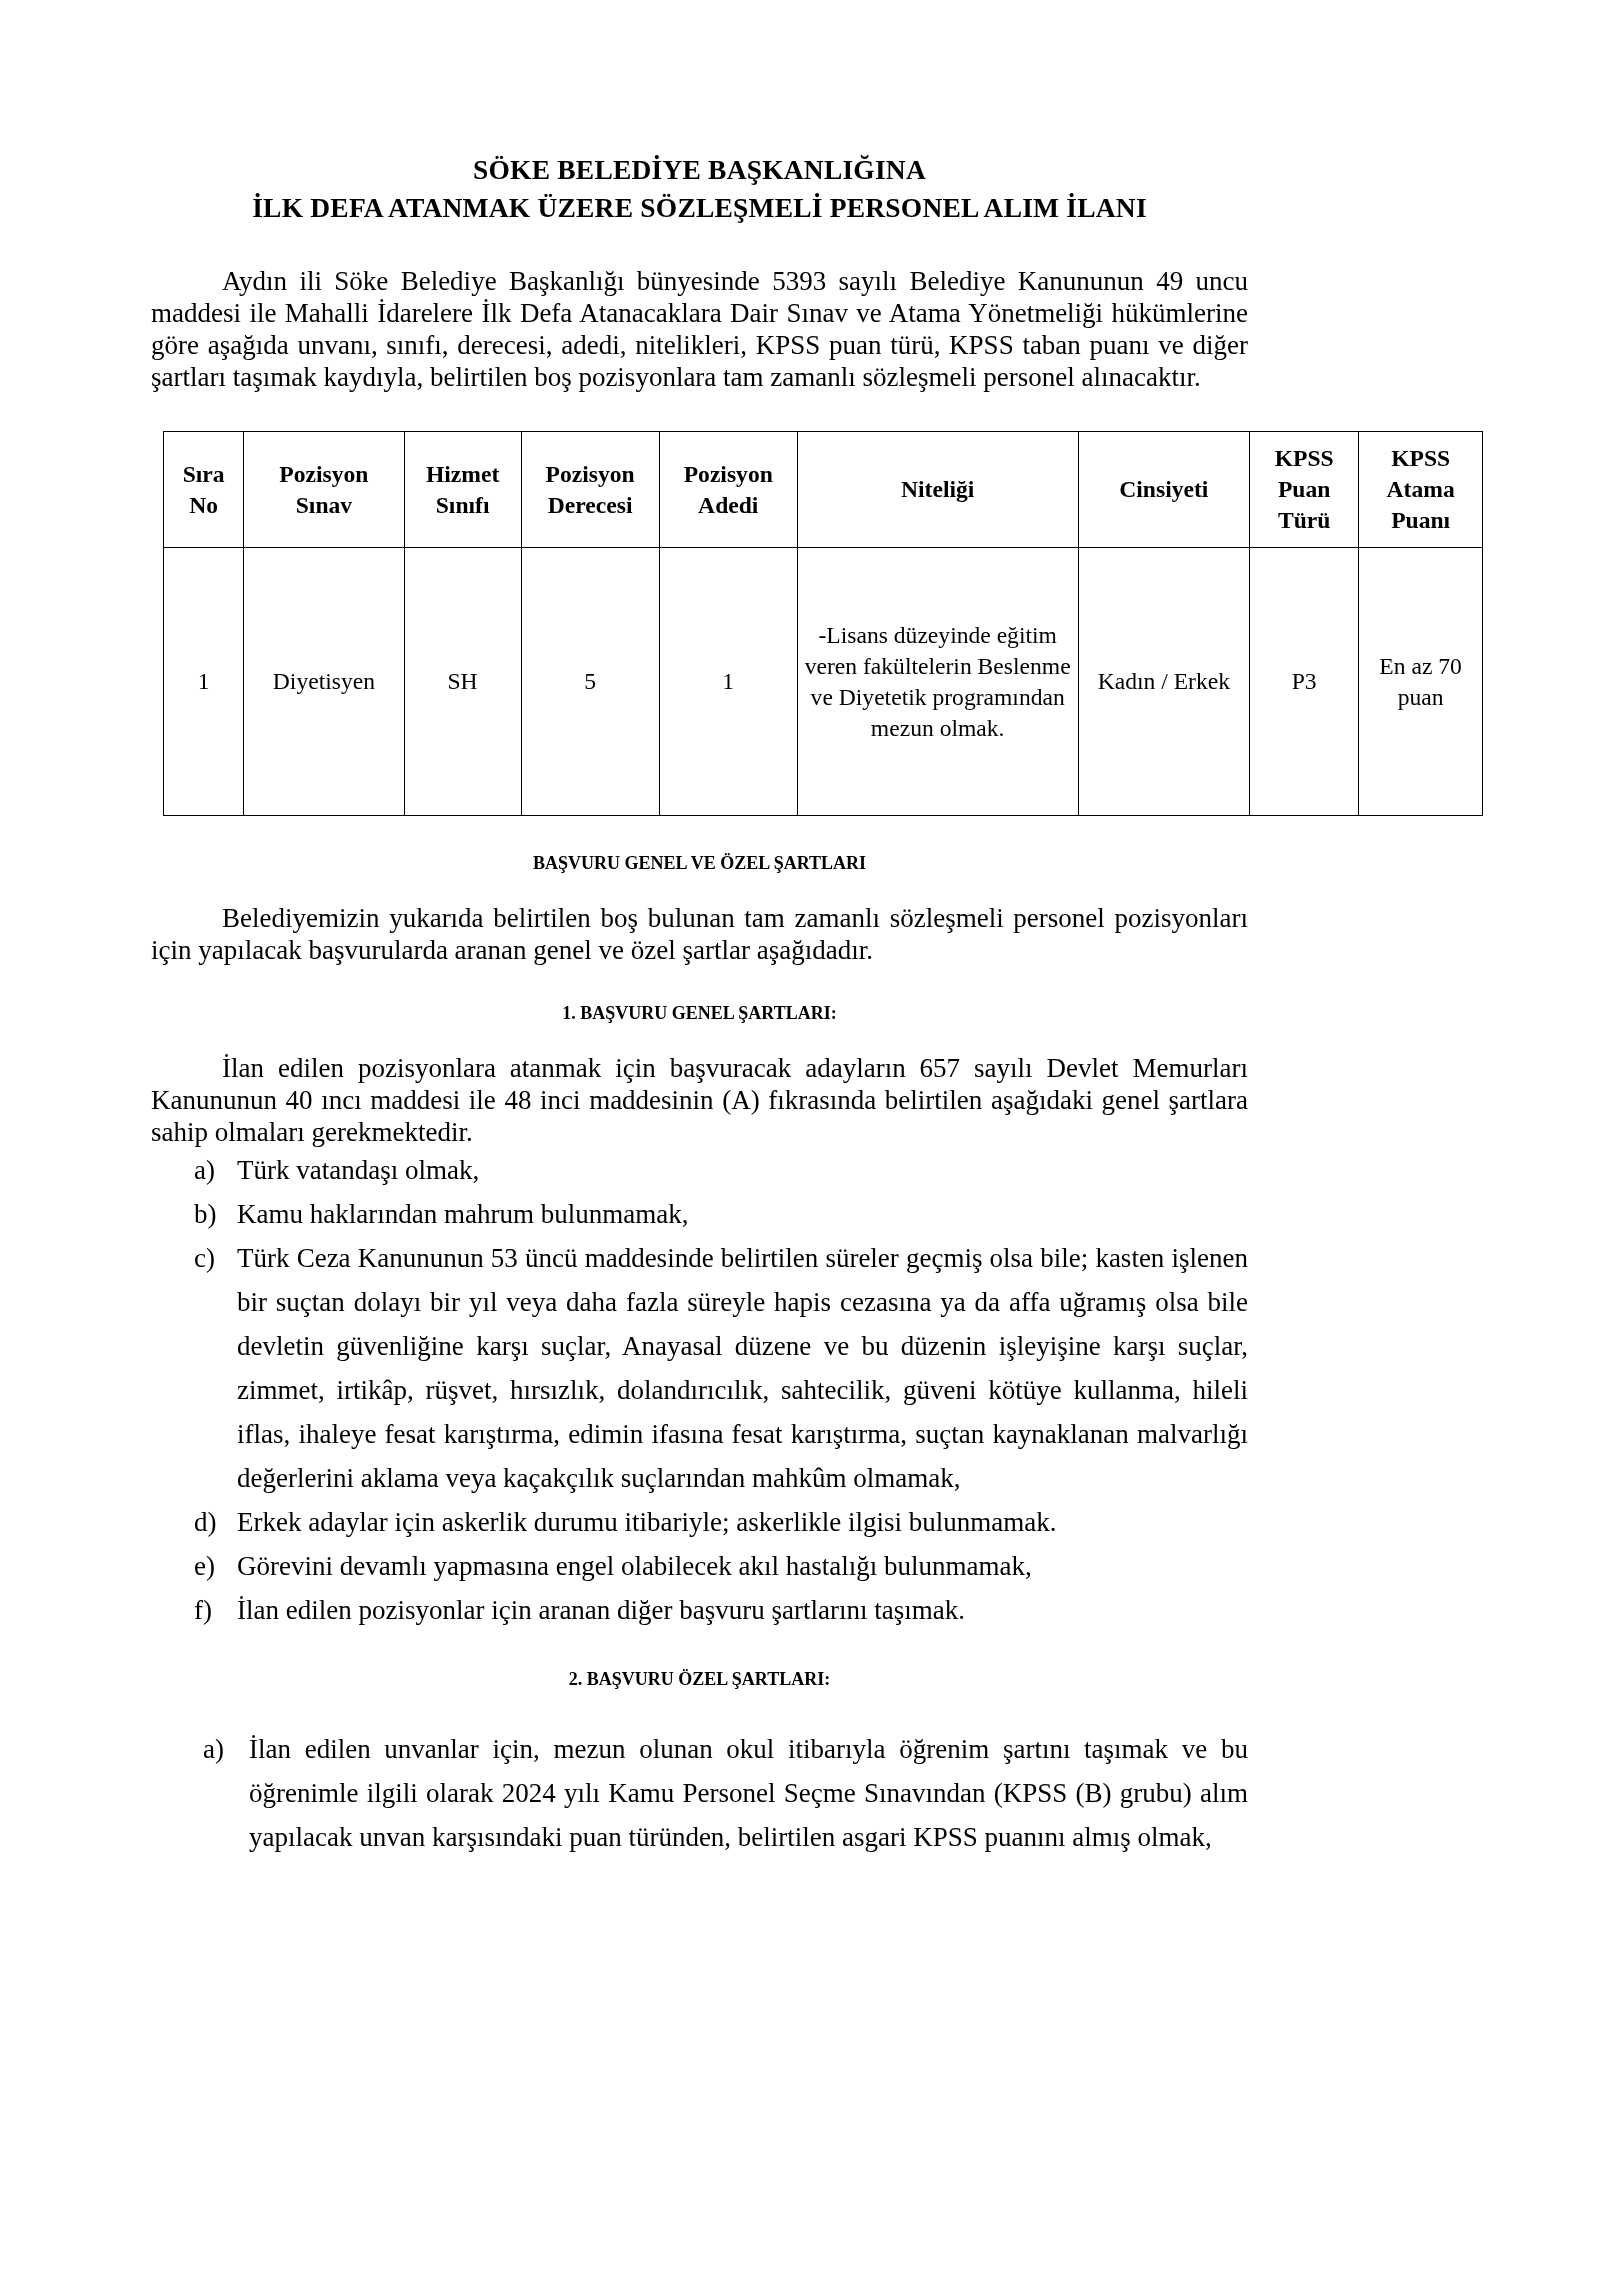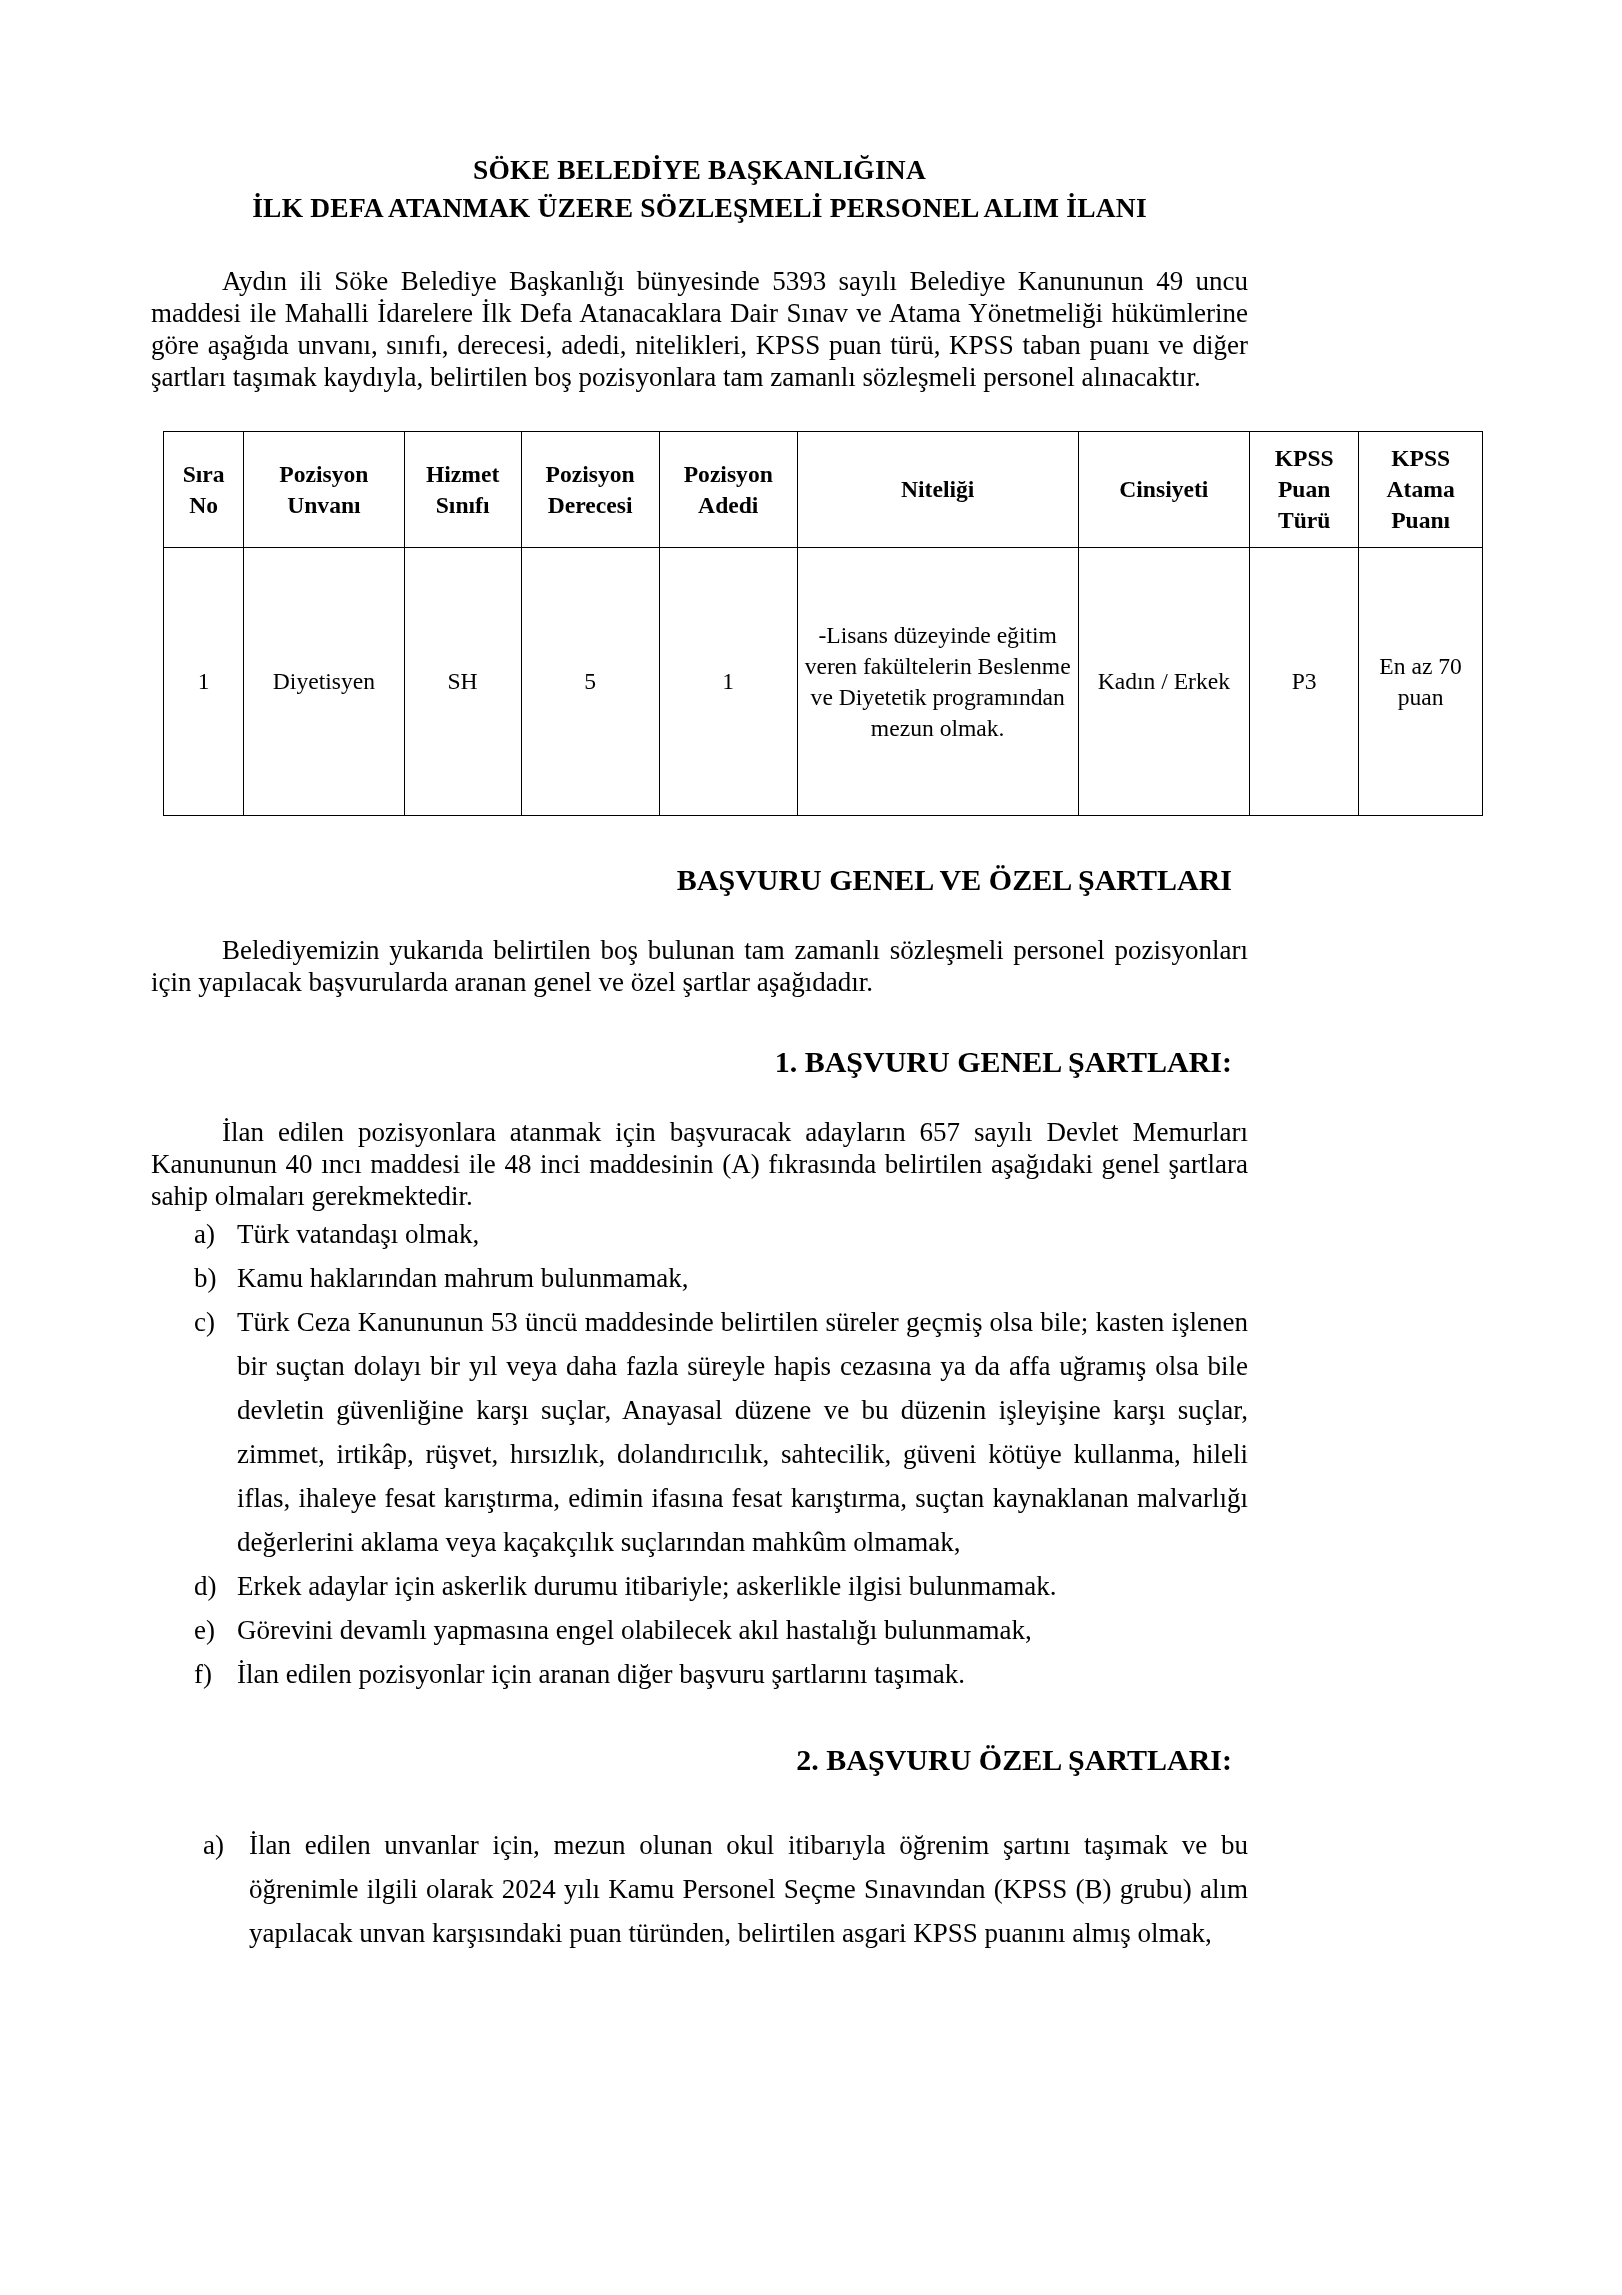--- a/index.html
+++ b/index.html
@@ -84,25 +84,25 @@
   .col-hizmet  { width: 105px; }
   .col-derece  { width: 124px; }
   .col-adet    { width: 124px; }
   .col-nitelik { width: 252px; }
   .col-cinsiyet{ width: 154px; }
   .col-ptur    { width: 98px; }
   .col-ptaban  { width: 111px; }
 
   
   h2.section-head {
-    font-size: 30px;
+    font-size: 18px;
     line-height: 37px;
     font-weight: bold;
-    margin: 16px;
-    text-align: right;
+    margin: 0;
+    text-align: center;
   }
 
   
   ul.alpha-list {
     list-style: none;
     margin: 0;
     padding: 0;
   }
   ul.alpha-list > li {
     position: relative;
@@ -158,21 +158,21 @@
         <col class="col-ptaban">
     </colgroup>
     <thead>
       <tr>
         <th>
           <span>Sıra</span><br>
           <span>No</span>
         </th>
         <th>
           <span>Pozisyon</span><br>
-          <span>Unvanı</span>
+          <span>Sınav</span>
         </th>
         <th>
           <span>Hizmet</span><br>
           <span>Sınıfı</span>
         </th>
         <th>
           <span>Pozisyon</span><br>
           <span>Derecesi</span>
         </th>
         <th>

